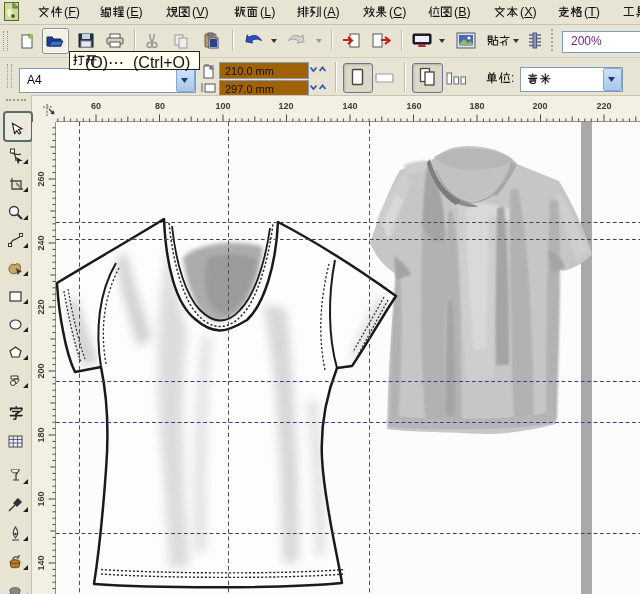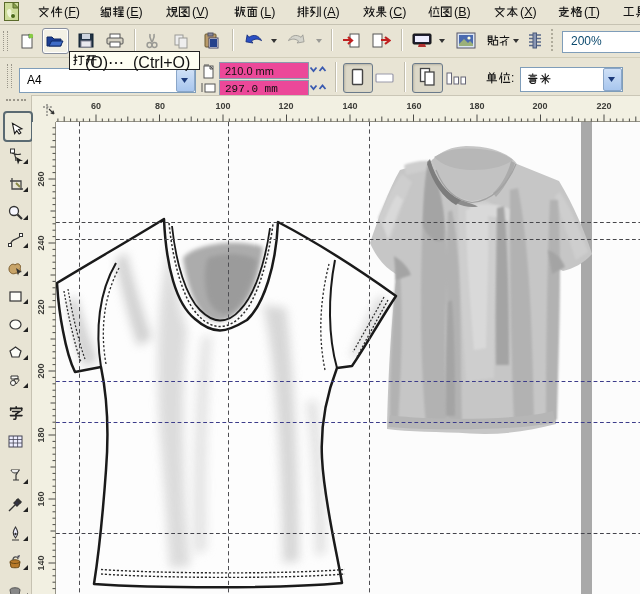--- a/index.html
+++ b/index.html
@@ -1,21 +1,21 @@
 <!DOCTYPE html>
 <html><head><meta charset="utf-8">
 <style>
   html,body { margin:0; padding:0; }
   body { width:640px; height:594px; overflow:hidden; position:relative;
          font-family:"Liberation Sans", sans-serif; background:#e8e4d4; }
   .grip { position:absolute; width:3px; border-left:1px dotted #9a968a; border-right:1px dotted #9a968a; }
   .griph { position:absolute; height:3px; border-top:2px dotted #9a968a; }
   .vsep { position:absolute; width:1px; background:#c2beae; border-right:1px solid #fff; }
   .dotsep { position:absolute; width:2px; border-left:2px dotted #b0ac9c; }
-  .field { position:absolute; background:#ec4899; border:1px solid #8a9aae; font-size:11px; color:#111;
+  .field { position:absolute; background:#a16207; border:1px solid #8a9aae; font-size:11px; color:#111;
             display:flex; align-items:center; }
 </style></head>
 <body>
 
   <div style="position:absolute;left:0;top:0;width:640px;height:24px;background:#e8e4d4;border-bottom:1px solid #c6c2b2;font-size:12.5px;color:#111;">
     <svg style="position:absolute;left:38px;top:6px;" width="26.0" height="13.5" viewBox="0 0 26.0 13.5">
       <g fill="none" stroke="#141414" stroke-width="1.1" stroke-linecap="round">
         <path d="M6 0.8 L6 2.2" transform="translate(0.0,0) scale(0.9583333333333334)"></path>
         <path d="M1.2 3 L10.8 3" transform="translate(0.0,0) scale(0.9583333333333334)"></path>
         <path d="M2.5 4.2 L9.8 11.2" transform="translate(0.0,0) scale(0.9583333333333334)"></path>
@@ -303,21 +303,21 @@
     <path d="M1 1 L7 1 L4 5 Z" fill="#333"></path>
   </svg>
 <svg style="position:absolute;left:527px;top:32px;" width="16" height="17" viewBox="0 0 16 17">
     <g stroke="#5a6a8a" stroke-width="1.4">
       <path d="M2 3 L14 3 M2 6.5 L14 6.5 M2 10 L14 10 M2 13.5 L14 13.5"></path>
     </g>
     <rect x="6" y="1" width="3.5" height="15" fill="#8a97b4" stroke="#4a5a7a"></rect>
   </svg>
 <div class="dotsep" style="left:551px;top:29px;height:22px;"></div>
 <div style="position:absolute;left:562px;top:31px;width:84px;height:20px;background:#fff;border:1px solid #7f9db9;"></div>
-<span style="position:absolute;left:571px;top:34px;font-size:12px;color:#0c4a6e;">200%</span>
+<span style="position:absolute;left:571px;top:34px;font-size:12px;color:#701a75;">200%</span>
 
   <div style="position:absolute;left:0;top:58px;width:640px;height:37px;background:#e8e4d4;"></div>
   <div class="grip" style="left:7px;top:64px;height:24px;"></div>
 <div style="position:absolute;left:19px;top:68px;width:175px;height:23px;background:#fff;border:1px solid #7f9db9;"></div>
 <span style="position:absolute;left:27px;top:73px;font-size:12px;color:#000000;">A4</span>
 <div style="position:absolute;left:176px;top:69px;width:17px;height:21px;background:linear-gradient(#cfe0f6,#a8c6ee);border:1px solid #8aa6c8;border-radius:2px;"></div>
 <svg style="position:absolute;left:180px;top:77px;" width="9" height="7" viewBox="0 0 9 7">
     <path d="M1 1 L8 1 L4.5 6 Z" fill="#1c3a7a"></path>
   </svg>
 <svg style="position:absolute;left:203px;top:64px;" width="13" height="15" viewBox="0 0 13 15">
@@ -330,21 +330,21 @@
   </div>
 <svg style="position:absolute;left:309px;top:64px;" width="18" height="11" viewBox="0 0 18 11">
     <path d="M1.5 3.5 L4.5 7 L7.5 3.5" fill="none" stroke="#3a5ab0" stroke-width="1.8"></path>
     <path d="M10.5 7 L13.5 3.5 L16.5 7" fill="none" stroke="#3a5ab0" stroke-width="1.8"></path>
   </svg>
 <svg style="position:absolute;left:201px;top:81px;" width="15" height="13" viewBox="0 0 15 13">
     <path d="M1 2 L1 11" stroke="#555"></path>
     <rect x="4" y="3" width="10" height="8" fill="#fff" stroke="#555"></rect>
   </svg>
 <div class="field" style="left:219px;top:80px;width:88px;height:15px;">
-    <span style="margin-left:5px;font-family:Liberation Mono, monospace;">297.0 mm</span>
+    <span style="margin-left:5px;">297.0 mm</span>
   </div>
 <svg style="position:absolute;left:309px;top:82px;" width="18" height="11" viewBox="0 0 18 11">
     <path d="M1.5 3.5 L4.5 7 L7.5 3.5" fill="none" stroke="#3a5ab0" stroke-width="1.8"></path>
     <path d="M10.5 7 L13.5 3.5 L16.5 7" fill="none" stroke="#3a5ab0" stroke-width="1.8"></path>
   </svg>
 <div class="vsep" style="left:335px;top:62px;height:30px;"></div>
 <div style="position:absolute;left:343px;top:63px;width:28px;height:28px;border:1px solid #6a7a8a;border-radius:3px;background:#dcd8c8;box-shadow:inset 1px 1px 2px #b8b4a4;"></div>
 <svg style="position:absolute;left:351px;top:68px;" width="13" height="18" viewBox="0 0 13 18">
     <rect x="1.5" y="1.5" width="10" height="15" rx="1" fill="#fff" stroke="#444" stroke-width="1.4"></rect>
   </svg>

